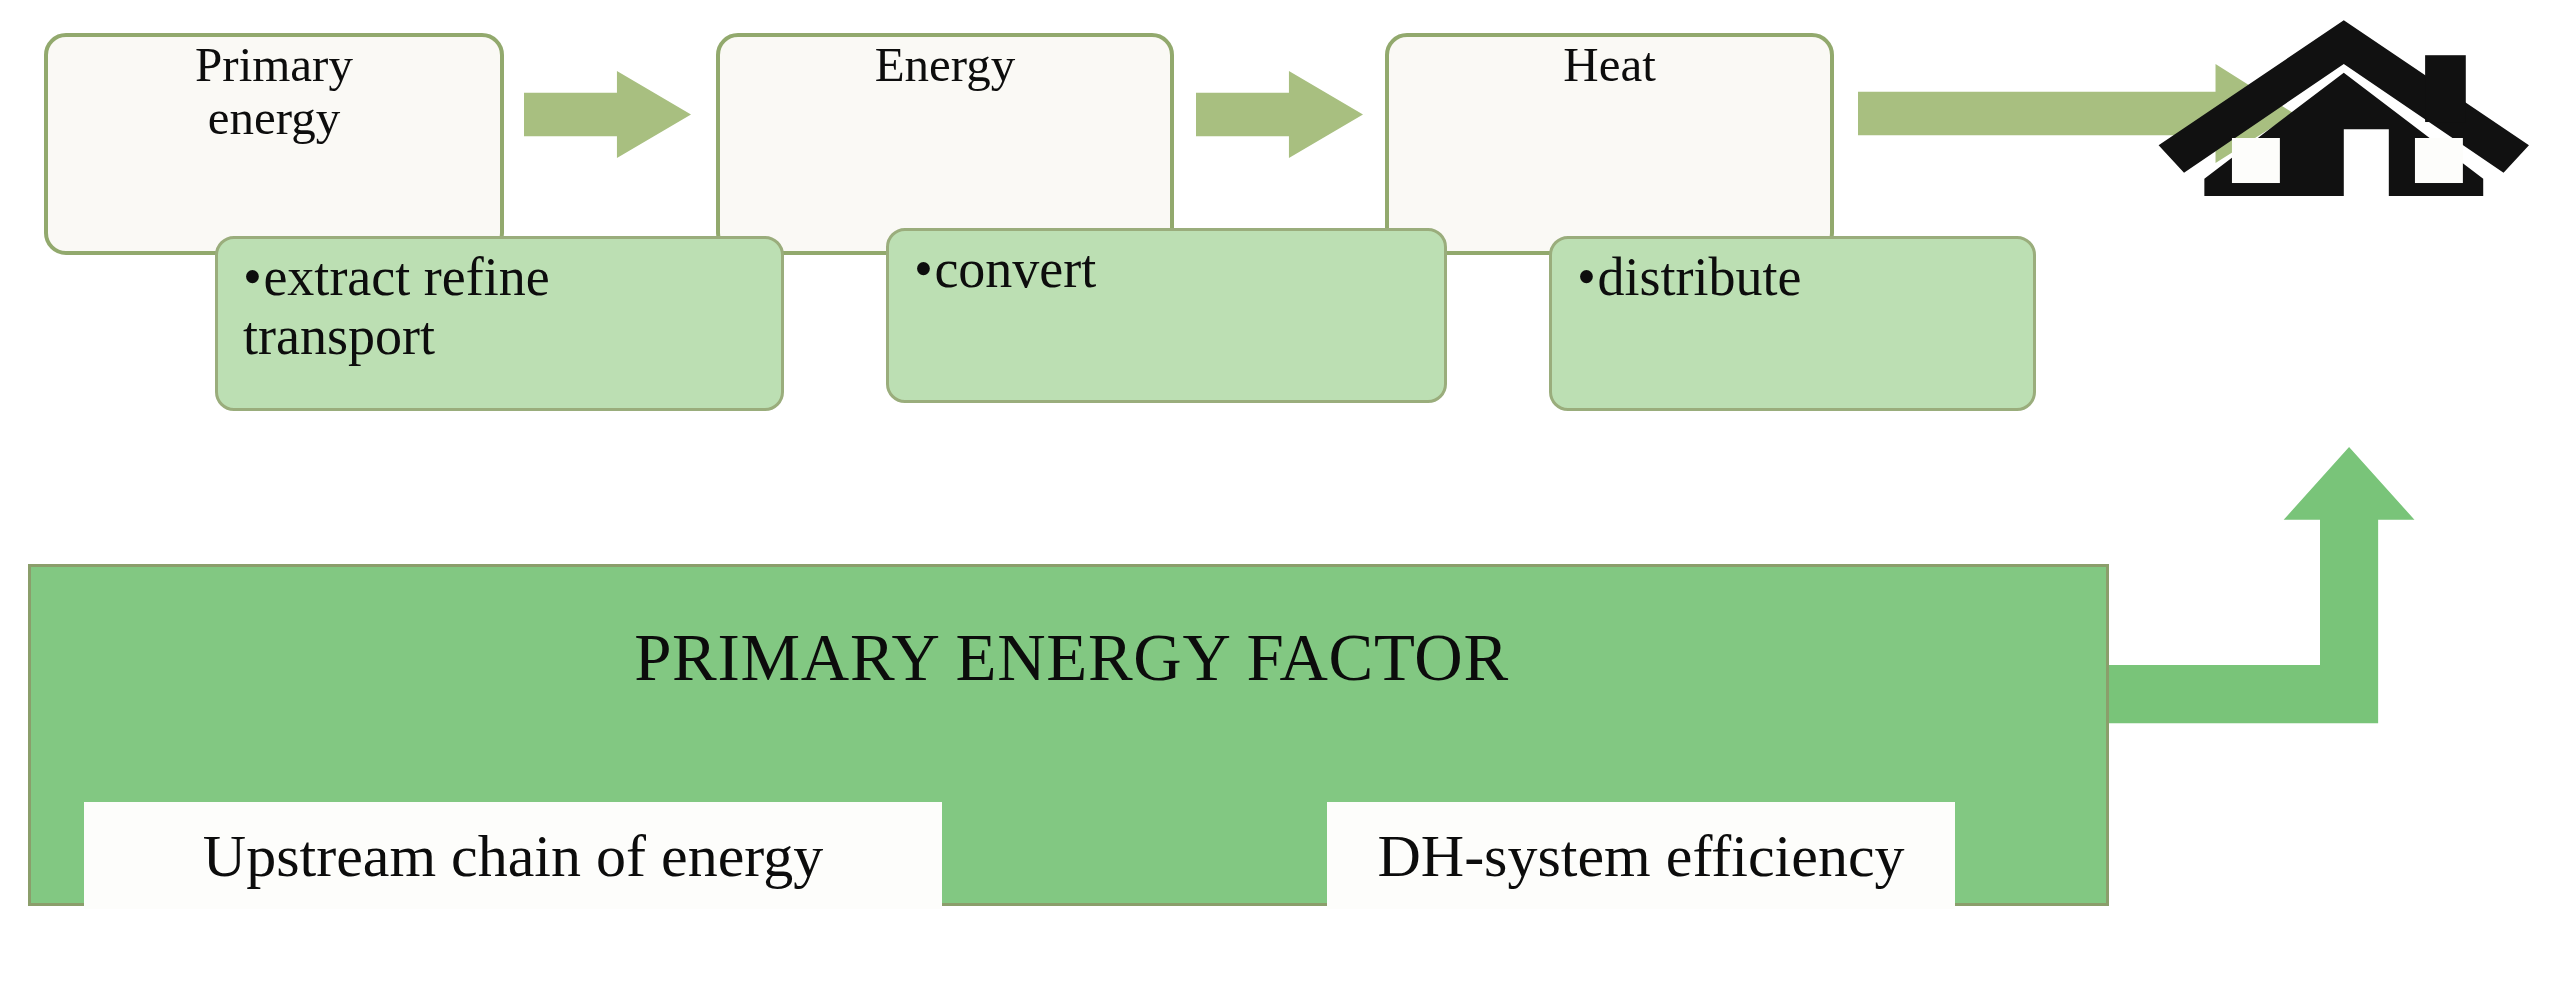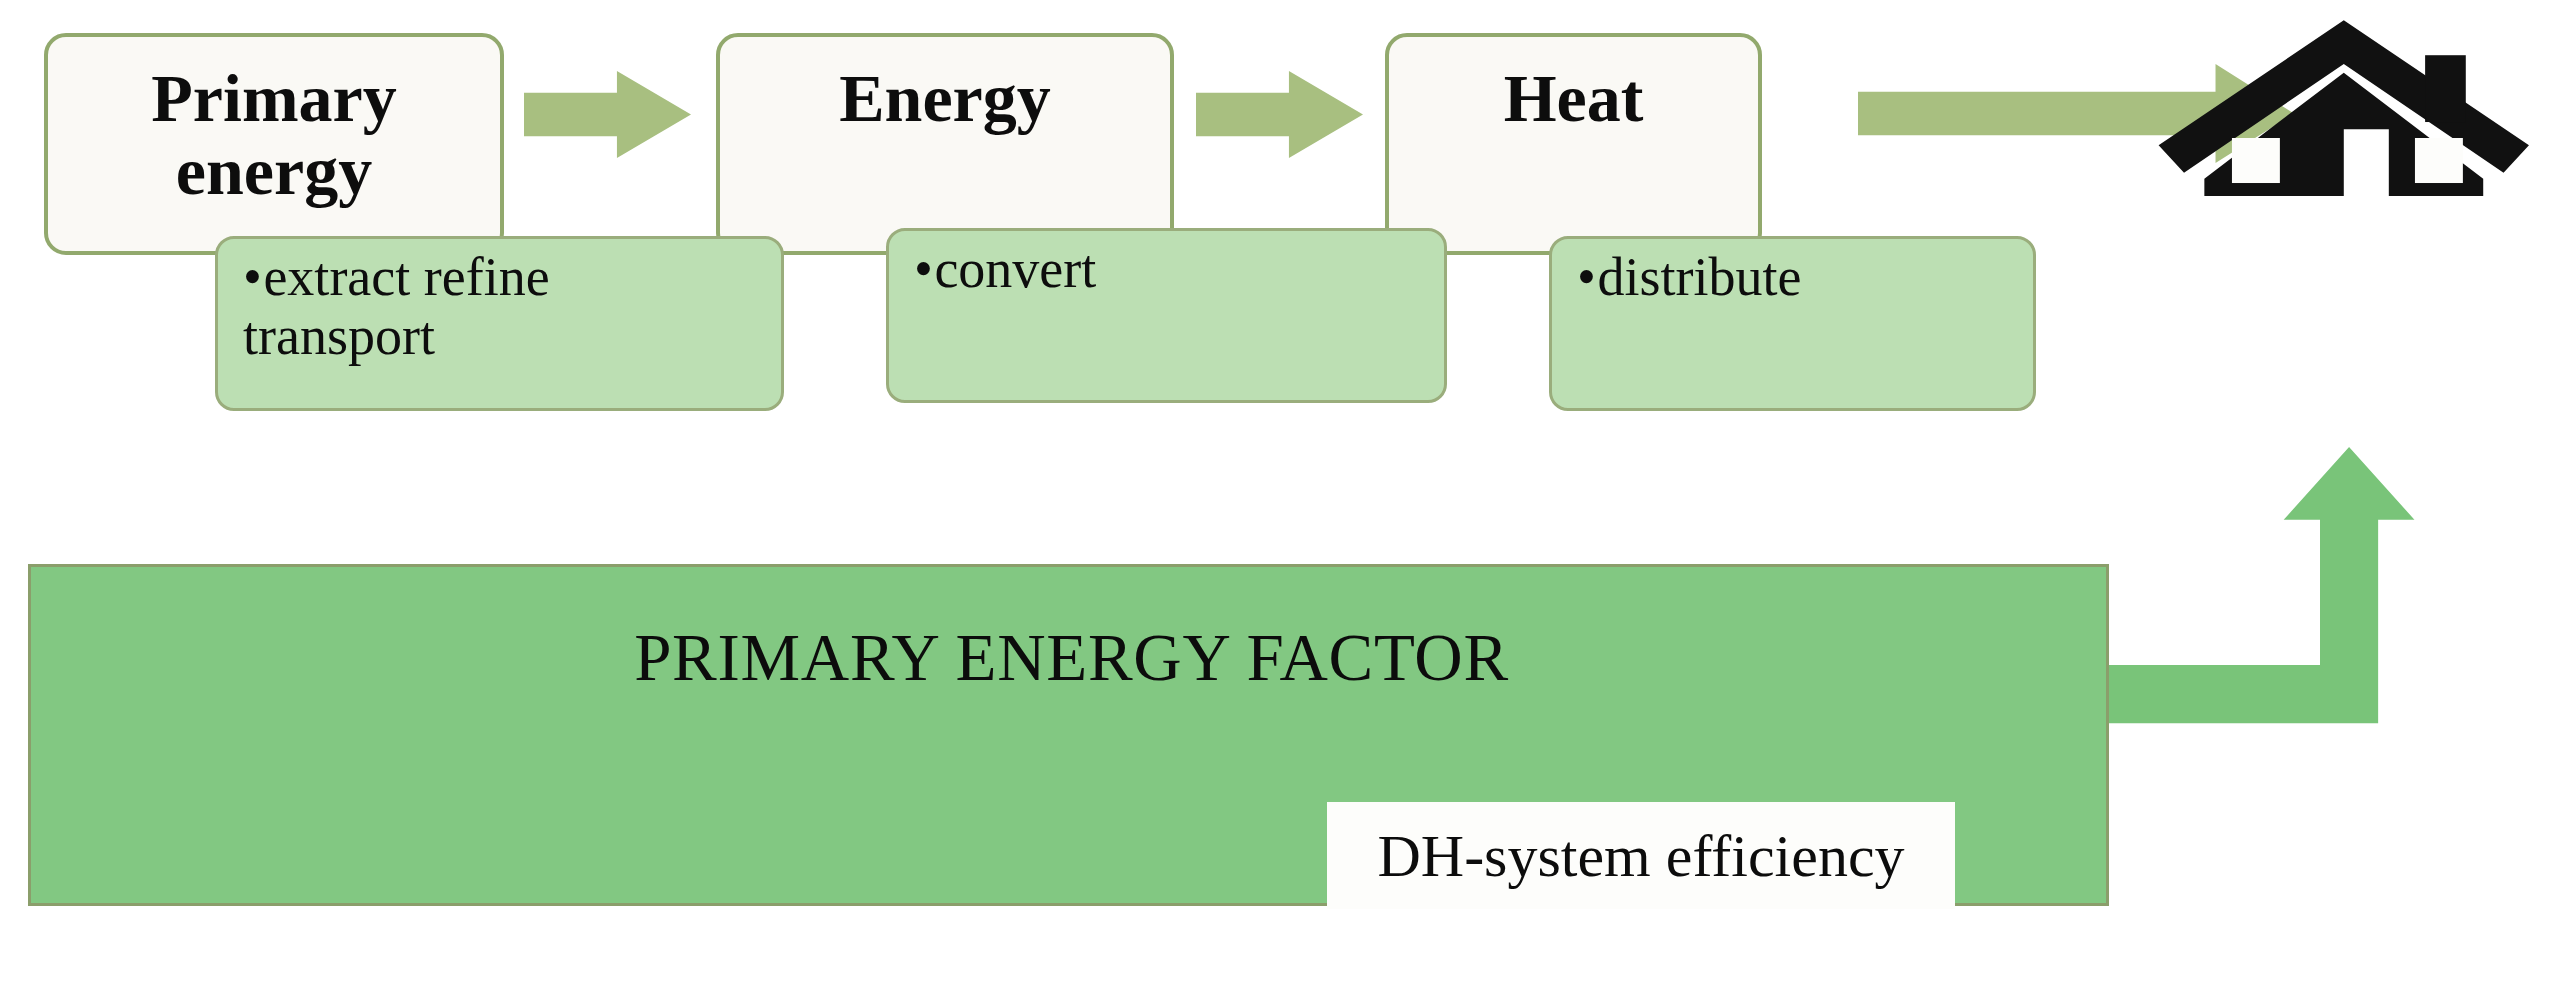--- a/index.html
+++ b/index.html
@@ -14,31 +14,30 @@
     background:#faf9f5;
     border:4.4px solid #92a96d;
     border-radius:22px;
     box-sizing:border-box;
     display:flex;align-items:flex-start;justify-content:center;
     z-index:3;
   }
   .stage-box .lbl{
     display:block;
     text-align:center;
-    font-size:68px;
+    font-size:49px;
     line-height:1.08;
     color:#0d0d0d;
-    padding-top:25px;
+    padding-top:2px;
     white-space:pre-line;
-    font-weight:bold;
   }
 
   #box-primary{left:44px;  top:33px; width:460px; height:222px;}
   #box-energy {left:716px; top:33px; width:458px; height:222px;}
-  #box-heat   {left:1385px;top:33px; width:377px; height:222px;}
+  #box-heat   {left:1385px;top:33px; width:449px; height:222px;}
 
   
   .action-box{
     position:absolute;
     background:#bcdfb3;
     border:3.6px solid #9aad7c;
     border-radius:19px;
     box-sizing:border-box;
     z-index:6;
     padding:8.7px 0 0 25px;
@@ -176,19 +175,22 @@
         L 380,380
         L 0,380
         Z"></path>
     </svg>
   </div>
 
   <div id="pef-panel">
     <div id="pef-title">PRIMARY ENERGY FACTOR</div>
   </div>
 
+  <div class="white-tag" id="tag-upstream">
+    <span class="lbl">Upstream chain of energy</span>
+  </div>
 
   <div class="white-tag" id="tag-dh">
     <span class="lbl">DH-system efficiency</span>
   </div>
 
 </div>
 
 
 </body></html>

